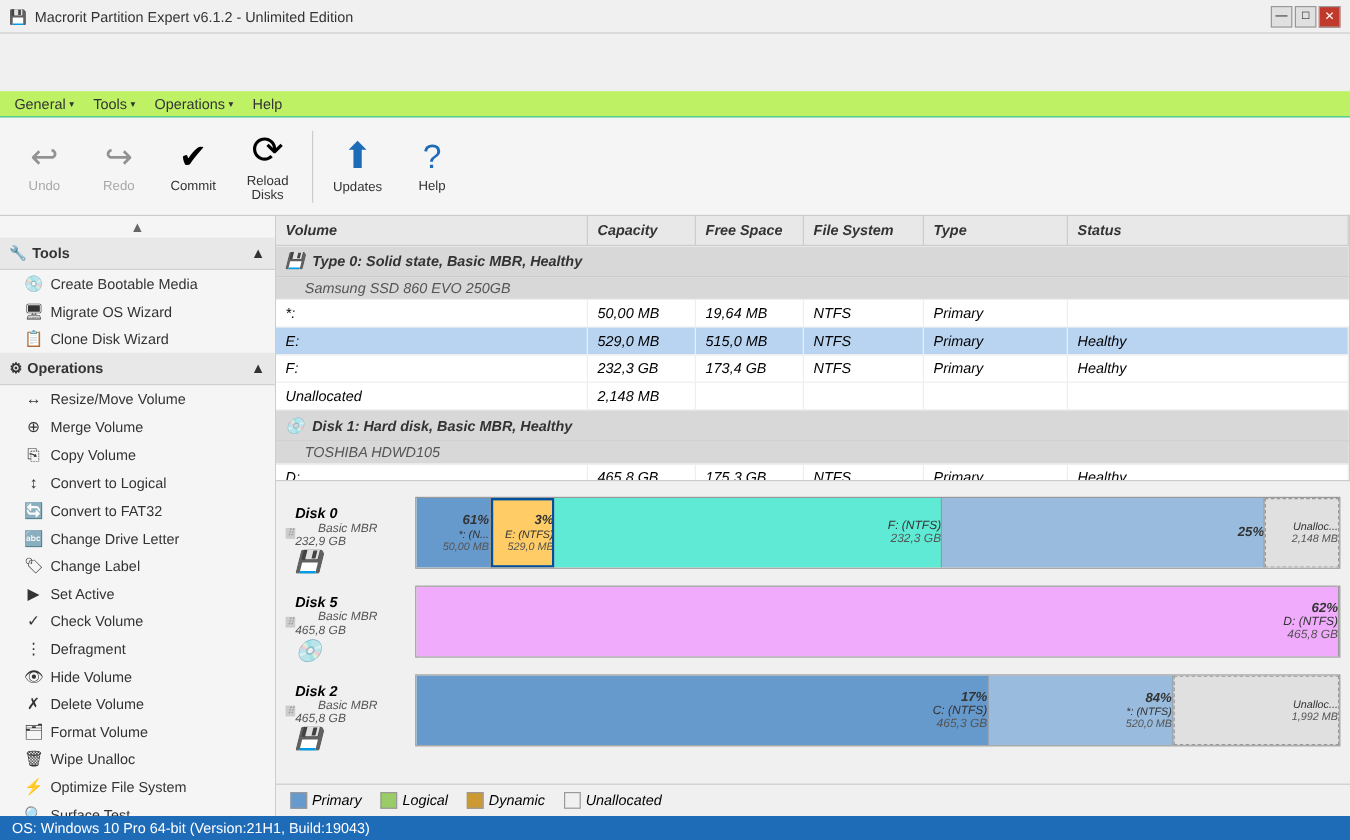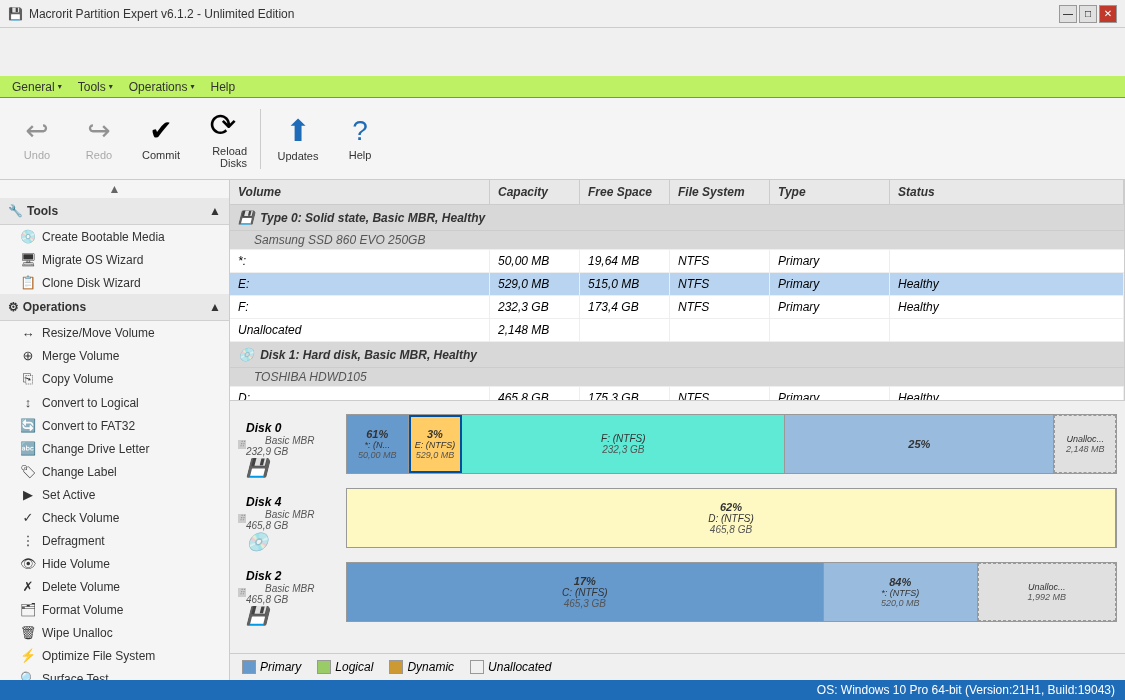--- a/index.html
+++ b/index.html
@@ -15,21 +15,21 @@
     
     .menu-bar { background: #bef264; border-bottom: 1px solid #14b8a6; display: flex; padding: 2px 4px; height: 22px; margin-top: 48px; }
     .menu-item { padding: 2px 8px; cursor: pointer; font-size: 12px; color: #333; display: flex; align-items: center; gap: 3px; }
     .menu-caret { font-size: 8px; }
 
     
     .toolbar { background: #f5f5f5; border-bottom: 1px solid #ccc; display: flex; padding: 4px 8px; height: 82px; align-items: center; gap: 4px; }
     .tool-btn { display: flex; flex-direction: column; align-items: center; justify-content: center; width: 58px; height: 70px; border: 1px solid transparent; background: transparent; cursor: pointer; padding: 4px; }
     .tool-btn.disabled { opacity: 0.4; cursor: default; }
     .tool-btn .tb-icon { font-size: 28px; line-height: 1; margin-bottom: 4px; }
-    .tool-btn .tb-label { font-size: 11px; color: #333; text-align: right; }
+    .tool-btn .tb-label { font-size: 11px; color: #333; text-align: center; }
     .toolbar-sep { width: 1px; height: 60px; background: #ccc; margin: 0 4px; }
 
     
     .main { display: flex; flex: 1; overflow: hidden; }
 
     
     .sidebar { width: 230px; background: #f5f5f5; border-right: 1px solid #ccc; overflow-y: auto; display: flex; flex-direction: column; }
     .sidebar-section-header { display: flex; align-items: center; justify-content: space-between; padding: 6px 8px; background: #e8e8e8; border-bottom: 1px solid #d0d0d0; font-weight: bold; color: #333; }
     .sidebar-item { display: flex; align-items: center; padding: 4px 8px 4px 20px; cursor: pointer; color: #333; }
     .sidebar-item .item-icon { margin-right: 6px; font-size: 13px; width: 16px; text-align: center; }
@@ -51,33 +51,33 @@
 
     
     .disk-map { height: 280px; background: #f0f0f0; border-top: 1px solid #ccc; overflow-y: auto; padding: 4px 0; }
     .disk-row { display: flex; align-items: center; margin: 4px 8px; min-height: 70px; }
     .disk-row-info { width: 100px; min-width: 100px; display: flex; flex-direction: column; align-items: flex-start; padding-right: 8px; }
     .disk-row-label { font-weight: bold; font-size: 12px; margin-top: 12px; }
     .disk-row-type { font-size: 10px; color: #555; padding-left: 19px; }
     .disk-row-size { font-size: 10px; color: #555; }
     .disk-map-bar { flex: 1; display: flex; height: 60px; border: 1px solid #999; overflow: hidden; position: relative; }
     .disk-map-handle { width: 8px; background: #ccc; cursor: col-resize; display: flex; align-items: center; justify-content: center; font-size: 8px; color: #999; }
-    .partition-segment { display: flex; flex-direction: column; align-items: center; justify-content: center; border-right: 1px solid #999; overflow: hidden; cursor: pointer; }
+    .partition-segment { display: flex; flex-direction: column; align-items: flex-end; justify-content: center; border-right: 1px solid #999; overflow: hidden; cursor: pointer; }
     .partition-segment.selected { outline: 2px solid #0050a0; outline-offset: -2px; }
     .partition-segment .seg-pct { font-size: 11px; font-weight: bold; color: #333; }
     .partition-segment .seg-label { font-size: 10px; color: #333; }
     .partition-segment .seg-size { font-size: 10px; color: #555; }
 
     
     .legend { display: flex; align-items: center; gap: 16px; padding: 6px 12px; background: #f0f0f0; border-top: 1px solid #ccc; }
     .legend-item { display: flex; align-items: center; gap: 4px; }
     .legend-box { width: 14px; height: 14px; border: 1px solid #999; }
 
     
-    .status-bar { background: #1e6bb8; color: white; padding: 3px 10px; font-size: 11px; display: flex; justify-content: flex-end; align-items: center; }
+    .status-bar { background: #1e6bb8; color: white; padding: 3px 10px; font-size: 11px; display: flex; align-items: center; }
 
     
     .partition-table::-webkit-scrollbar { width: 12px; }
     .partition-table::-webkit-scrollbar-thumb { background: #bbb; }
     .disk-map::-webkit-scrollbar { width: 12px; }
     .disk-map::-webkit-scrollbar-thumb { background: #bbb; }
     .sidebar::-webkit-scrollbar { width: 8px; }
     .sidebar::-webkit-scrollbar-thumb { background: #bbb; }
   </style>
 </head>
@@ -338,28 +338,28 @@
           <div class="partition-segment" style="flex:1; background:#e0e0e0; border: 1px dashed #999;">
             <span class="seg-label" style="font-size:9px;">Unalloc...</span>
             <span class="seg-size" style="font-size:9px;">2,148 MB</span>
           </div>
         </div>
       </div>
 
       <div class="disk-row">
         <div class="disk-map-handle">⠿</div>
         <div class="disk-row-info">
-          <span class="disk-row-label">Disk 4</span>
+          <span class="disk-row-label">Disk 5</span>
           <span class="disk-row-type">Basic MBR</span>
           <span class="disk-row-size">465,8 GB</span>
           <span style="font-size:18px;">💿</span>
         </div>
         <div class="disk-map-bar">
 
-          <div class="partition-segment" style="flex:1; background:#fef9c3;">
+          <div class="partition-segment" style="flex:1; background:#f0abfc;">
             <span class="seg-pct">62%</span>
             <span class="seg-label">D: (NTFS)</span>
             <span class="seg-size">465,8 GB</span>
           </div>
         </div>
       </div>
 
       <div class="disk-row">
         <div class="disk-map-handle">⠿</div>
         <div class="disk-row-info">

